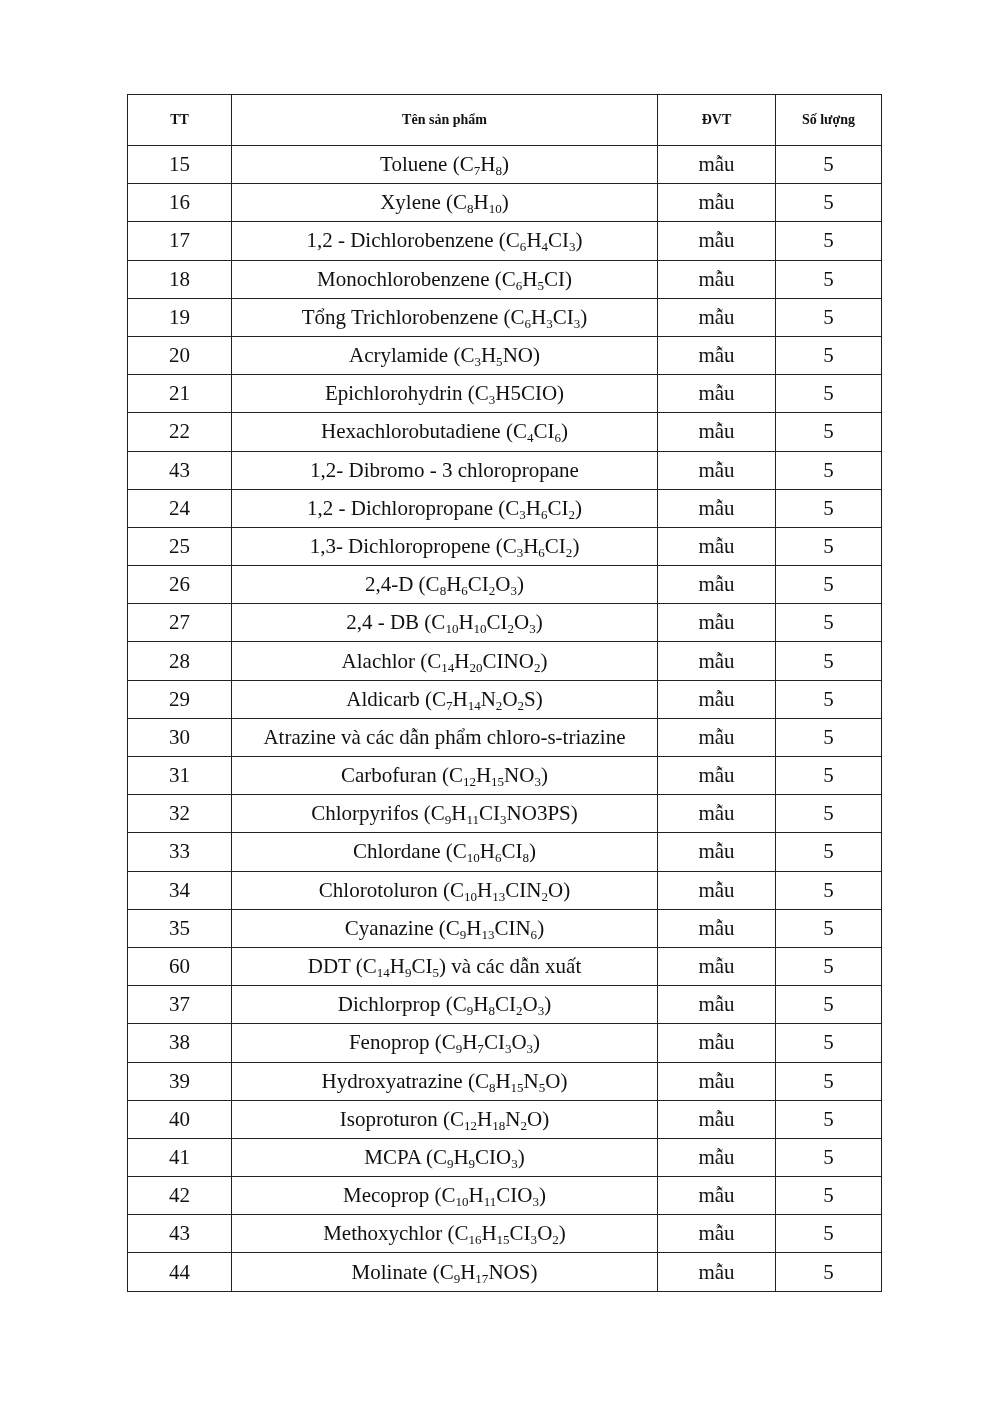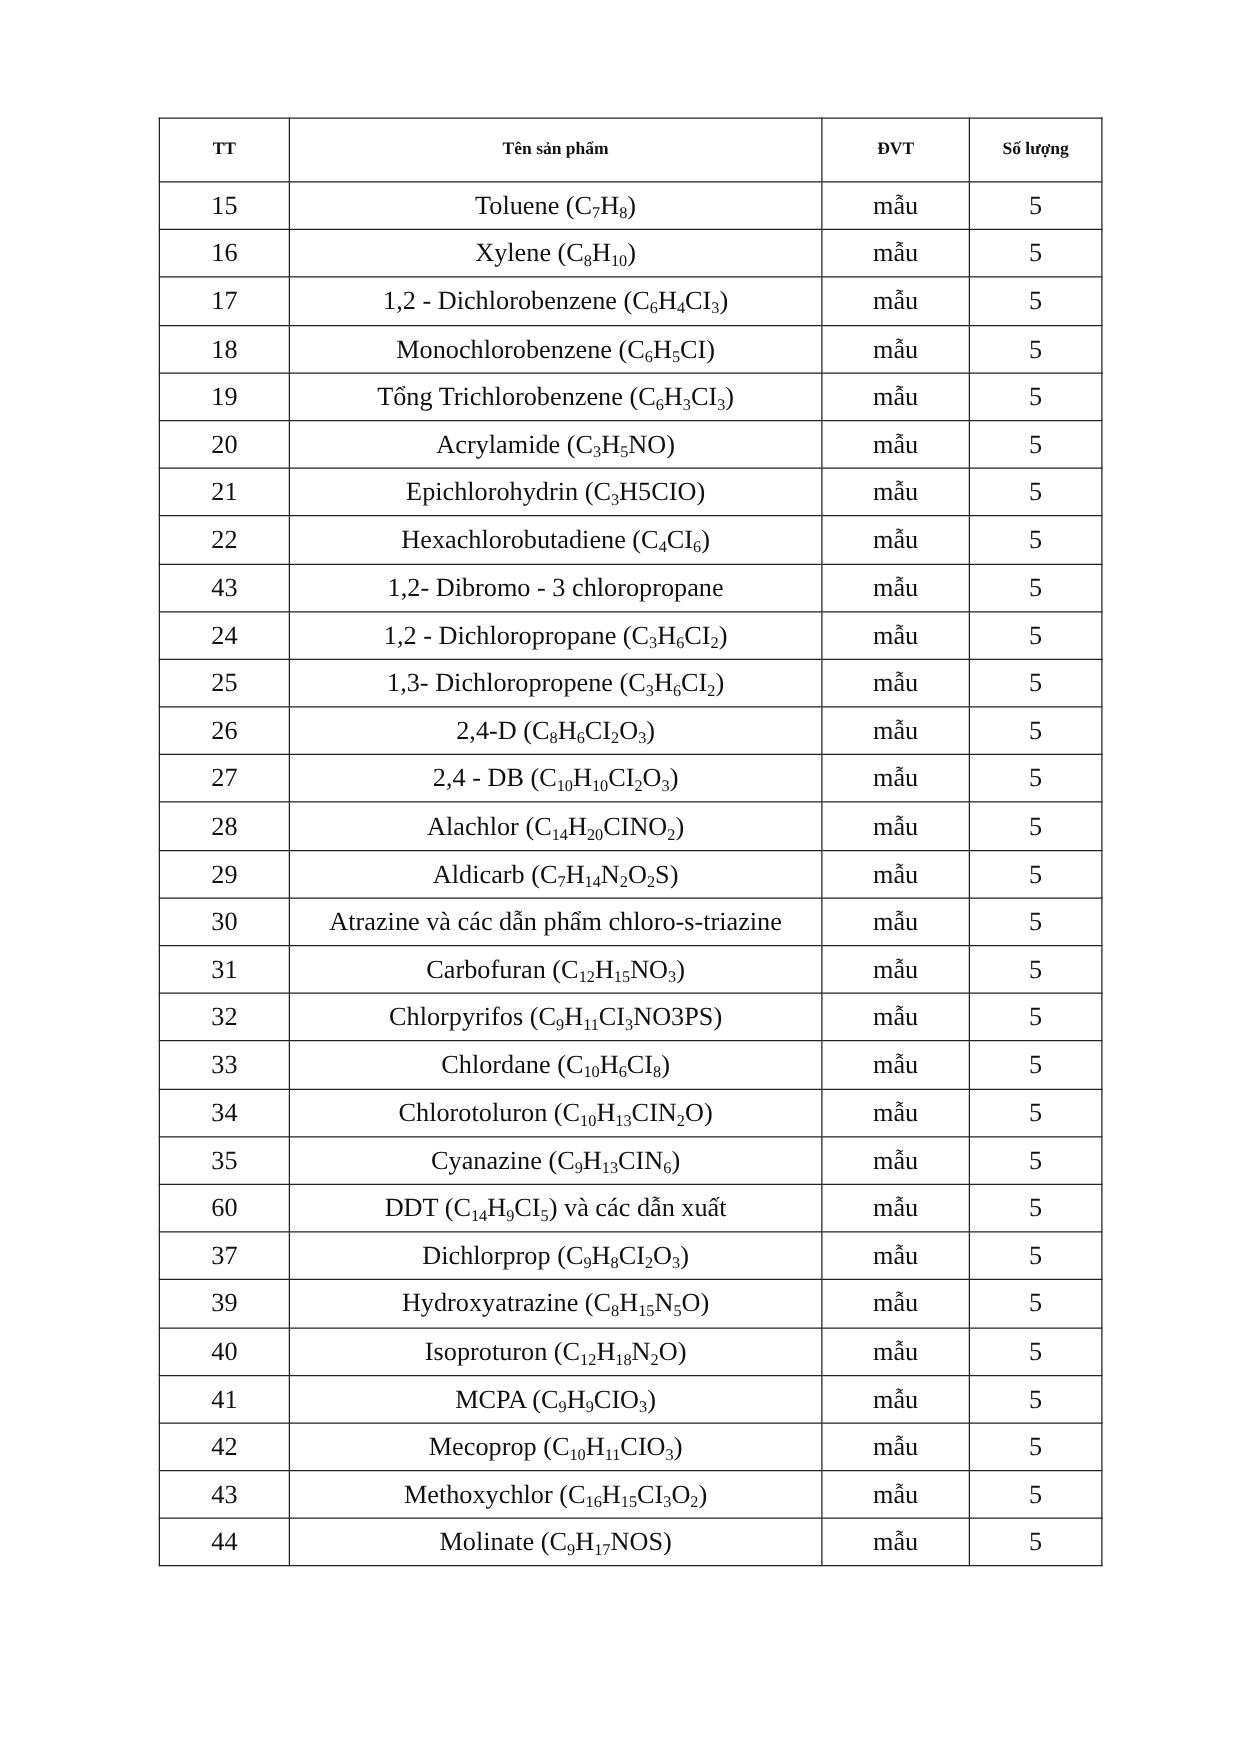--- a/index.html
+++ b/index.html
@@ -178,20 +178,26 @@
           <td class="unit">mẫu</td>
           <td class="qty">5</td>
         </tr>
         <tr>
           <td class="tt">37</td>
           <td class="name">Dichlorprop (C<sub>9</sub>H<sub>8</sub>CI<sub>2</sub>O<sub>3</sub>)</td>
           <td class="unit">mẫu</td>
           <td class="qty">5</td>
         </tr>
         <tr>
+          <td class="tt">38</td>
+          <td class="name">Fenoprop (C<sub>9</sub>H<sub>7</sub>CI<sub>3</sub>O<sub>3</sub>)</td>
+          <td class="unit">mẫu</td>
+          <td class="qty">5</td>
+        </tr>
+        <tr>
           <td class="tt">39</td>
           <td class="name">Hydroxyatrazine (C<sub>8</sub>H<sub>15</sub>N<sub>5</sub>O)</td>
           <td class="unit">mẫu</td>
           <td class="qty">5</td>
         </tr>
         <tr>
           <td class="tt">40</td>
           <td class="name">Isoproturon (C<sub>12</sub>H<sub>18</sub>N<sub>2</sub>O)</td>
           <td class="unit">mẫu</td>
           <td class="qty">5</td>

